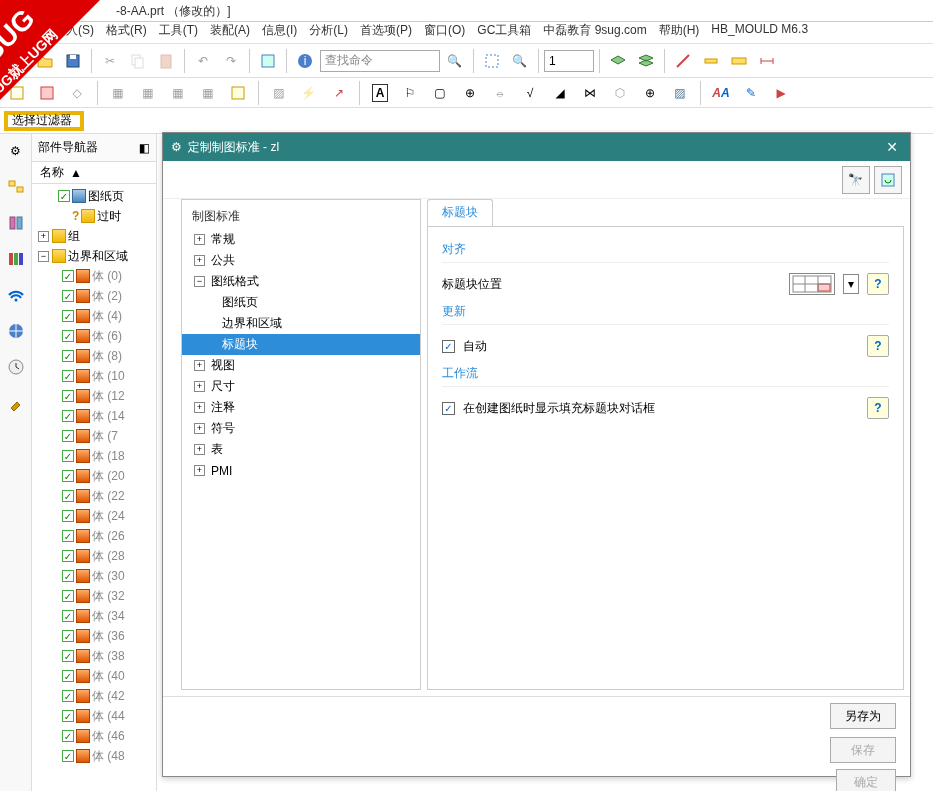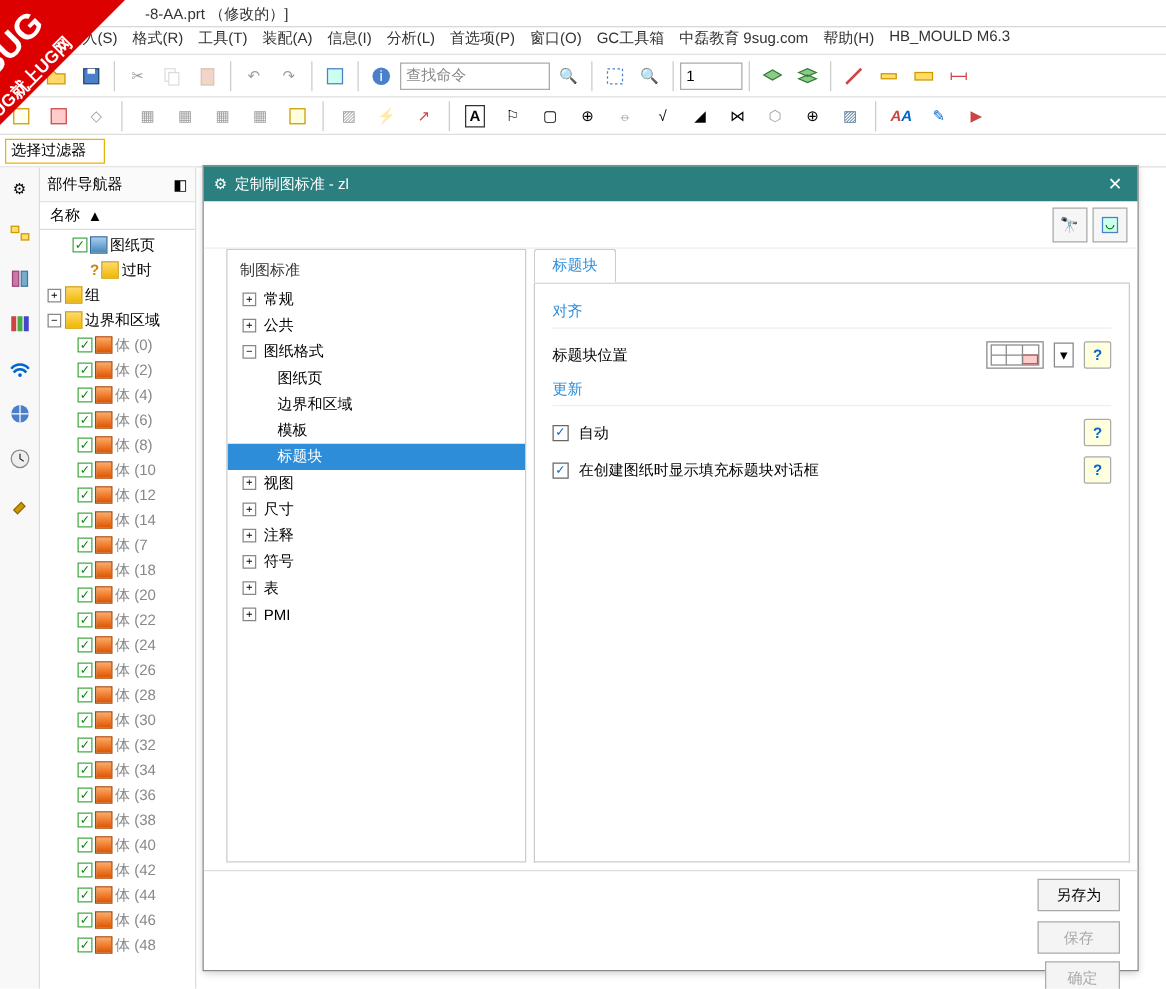--- a/index.html
+++ b/index.html
@@ -15,21 +15,21 @@
 .menubar span { color: #333; cursor: pointer; padding: 0 2px; }
 
 .toolbar { height: 34px; border-bottom: 1px solid #ddd; display: flex; align-items: center; padding: 2px 4px; gap: 2px; }
 .toolbar2 { height: 30px; border-bottom: 1px solid #ddd; display: flex; align-items: center; padding: 2px 4px; gap: 4px; }
 .tb-btn { width: 26px; height: 26px; border: 1px solid transparent; display: flex; align-items: center; justify-content: center; cursor: pointer; }
 .tb-sep { width: 1px; height: 24px; background: #ccc; margin: 0 3px; }
 .tb-combo { height: 22px; border: 1px solid #aaa; background: #fff; display: flex; align-items: center; padding: 0 4px; min-width: 80px; }
 .tb-dim { opacity: 0.4; }
 
 .filter-row { height: 26px; border-bottom: 1px solid #ddd; display: flex; align-items: center; padding: 0 4px; gap: 4px; }
-.filter-sel { height: 20px; border: 1px solid #eab308; padding: 0 4px; display: flex; align-items: center; min-width: 80px; text-align: center; }
+.filter-sel { height: 20px; border: 4px solid #eab308; padding: 0 4px; display: flex; align-items: center; min-width: 80px; text-align: center; }
 
 .main-area { position: absolute; top: 134px; left: 0; right: 0; bottom: 0; display: flex; }
 .left-rail { width: 32px; background: #f8f8f8; border-right: 1px solid #ddd; display: flex; flex-direction: column; align-items: center; padding-top: 6px; gap: 14px; }
 .rail-icon { width: 22px; height: 22px; display: flex; align-items: center; justify-content: center; cursor: pointer; }
 
 .nav-panel { width: 125px; border-right: 1px solid #ddd; display: flex; flex-direction: column; }
 .nav-header { height: 28px; border-bottom: 1px solid #ddd; display: flex; align-items: center; justify-content: space-between; padding: 0 6px; background: #fafafa; }
 .nav-colhead { height: 22px; border-bottom: 1px solid #ddd; display: flex; align-items: center; padding: 0 8px; background: #fff; }
 .nav-tree { flex: 1; overflow: hidden; padding: 2px 0; }
 .tree-row { height: 20px; display: flex; align-items: center; padding-left: 4px; white-space: nowrap; overflow: hidden; }
@@ -490,23 +490,20 @@
           </div>
           <div class="dt-row dt-l1">
             <span class="dt-exp">−</span>
             <span>图纸格式</span>
           </div>
           <div class="dt-row dt-l2">
             <span>图纸页</span>
           </div>
           <div class="dt-row dt-l2">
             <span>边界和区域</span>
-          </div>
-          <div class="dt-row dt-l2">
-            <span>模板</span>
           </div>
           <div class="dt-row dt-l2 sel">
             <span>标题块</span>
           </div>
           <div class="dt-row dt-l1">
             <span class="dt-exp">+</span>
             <span>视图</span>
           </div>
           <div class="dt-row dt-l1">
             <span class="dt-exp">+</span>
@@ -549,20 +546,21 @@
             </div>
           <span style="border:1px solid #888;padding:2px 4px">▾</span>
           <span class="help-q">?</span>
         </div>
         <div class="sect-title">更新</div>
         <div class="sect-row">
           <span class="chk">✓</span>
           <label style="flex:1">自动</label>
           <span class="help-q">?</span>
         </div>
+        <div class="sect-title">工作流</div>
         <div class="sect-row">
           <span class="chk">✓</span>
           <label style="flex:1">在创建图纸时显示填充标题块对话框</label>
           <span class="help-q">?</span>
         </div>
       </div>
     </div>
   </div>
   <div class="dlg-footer">
     <div class="btn-row">

